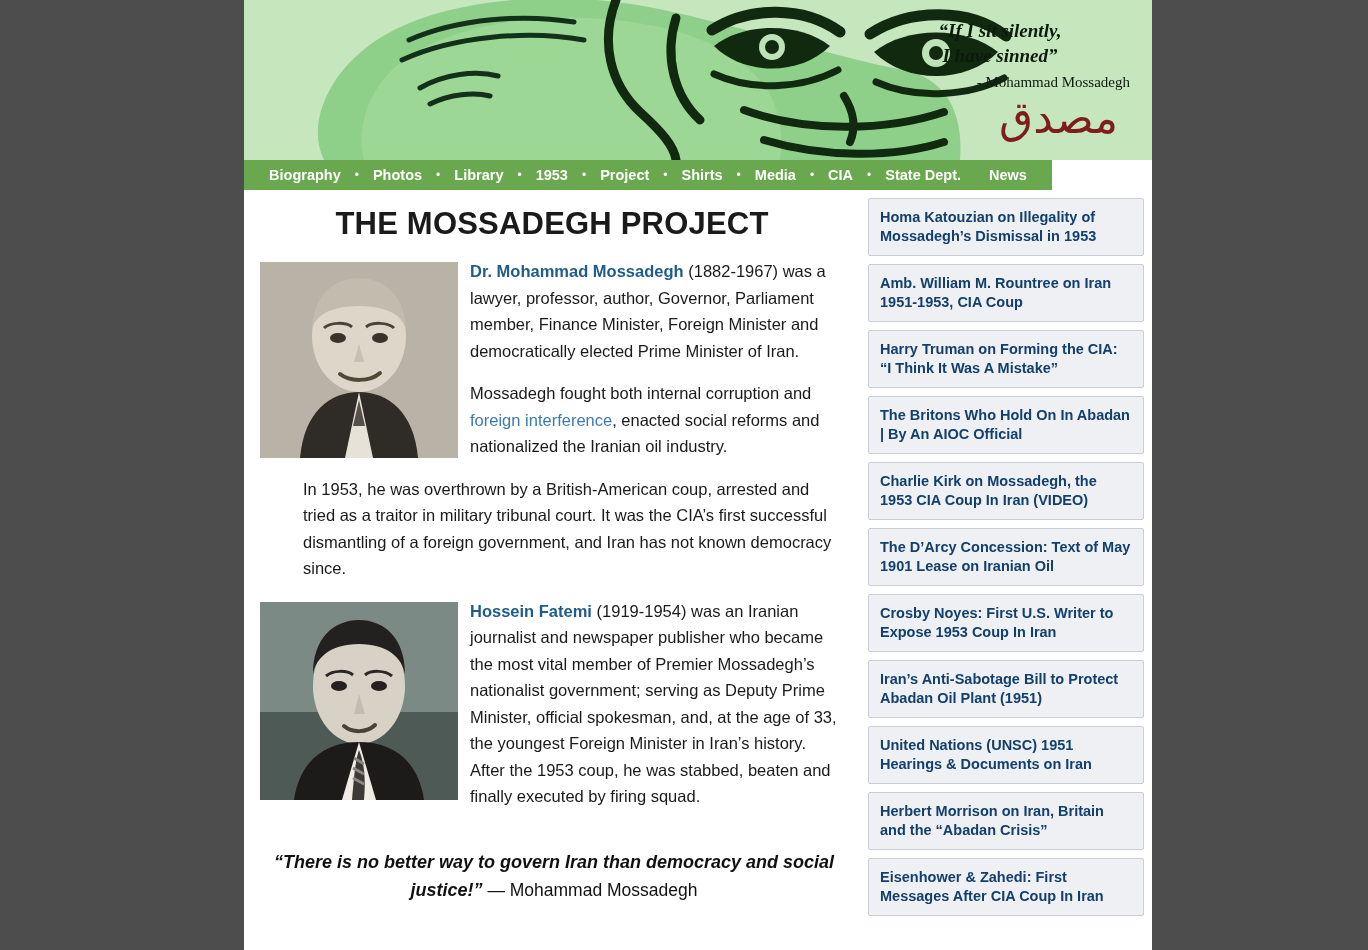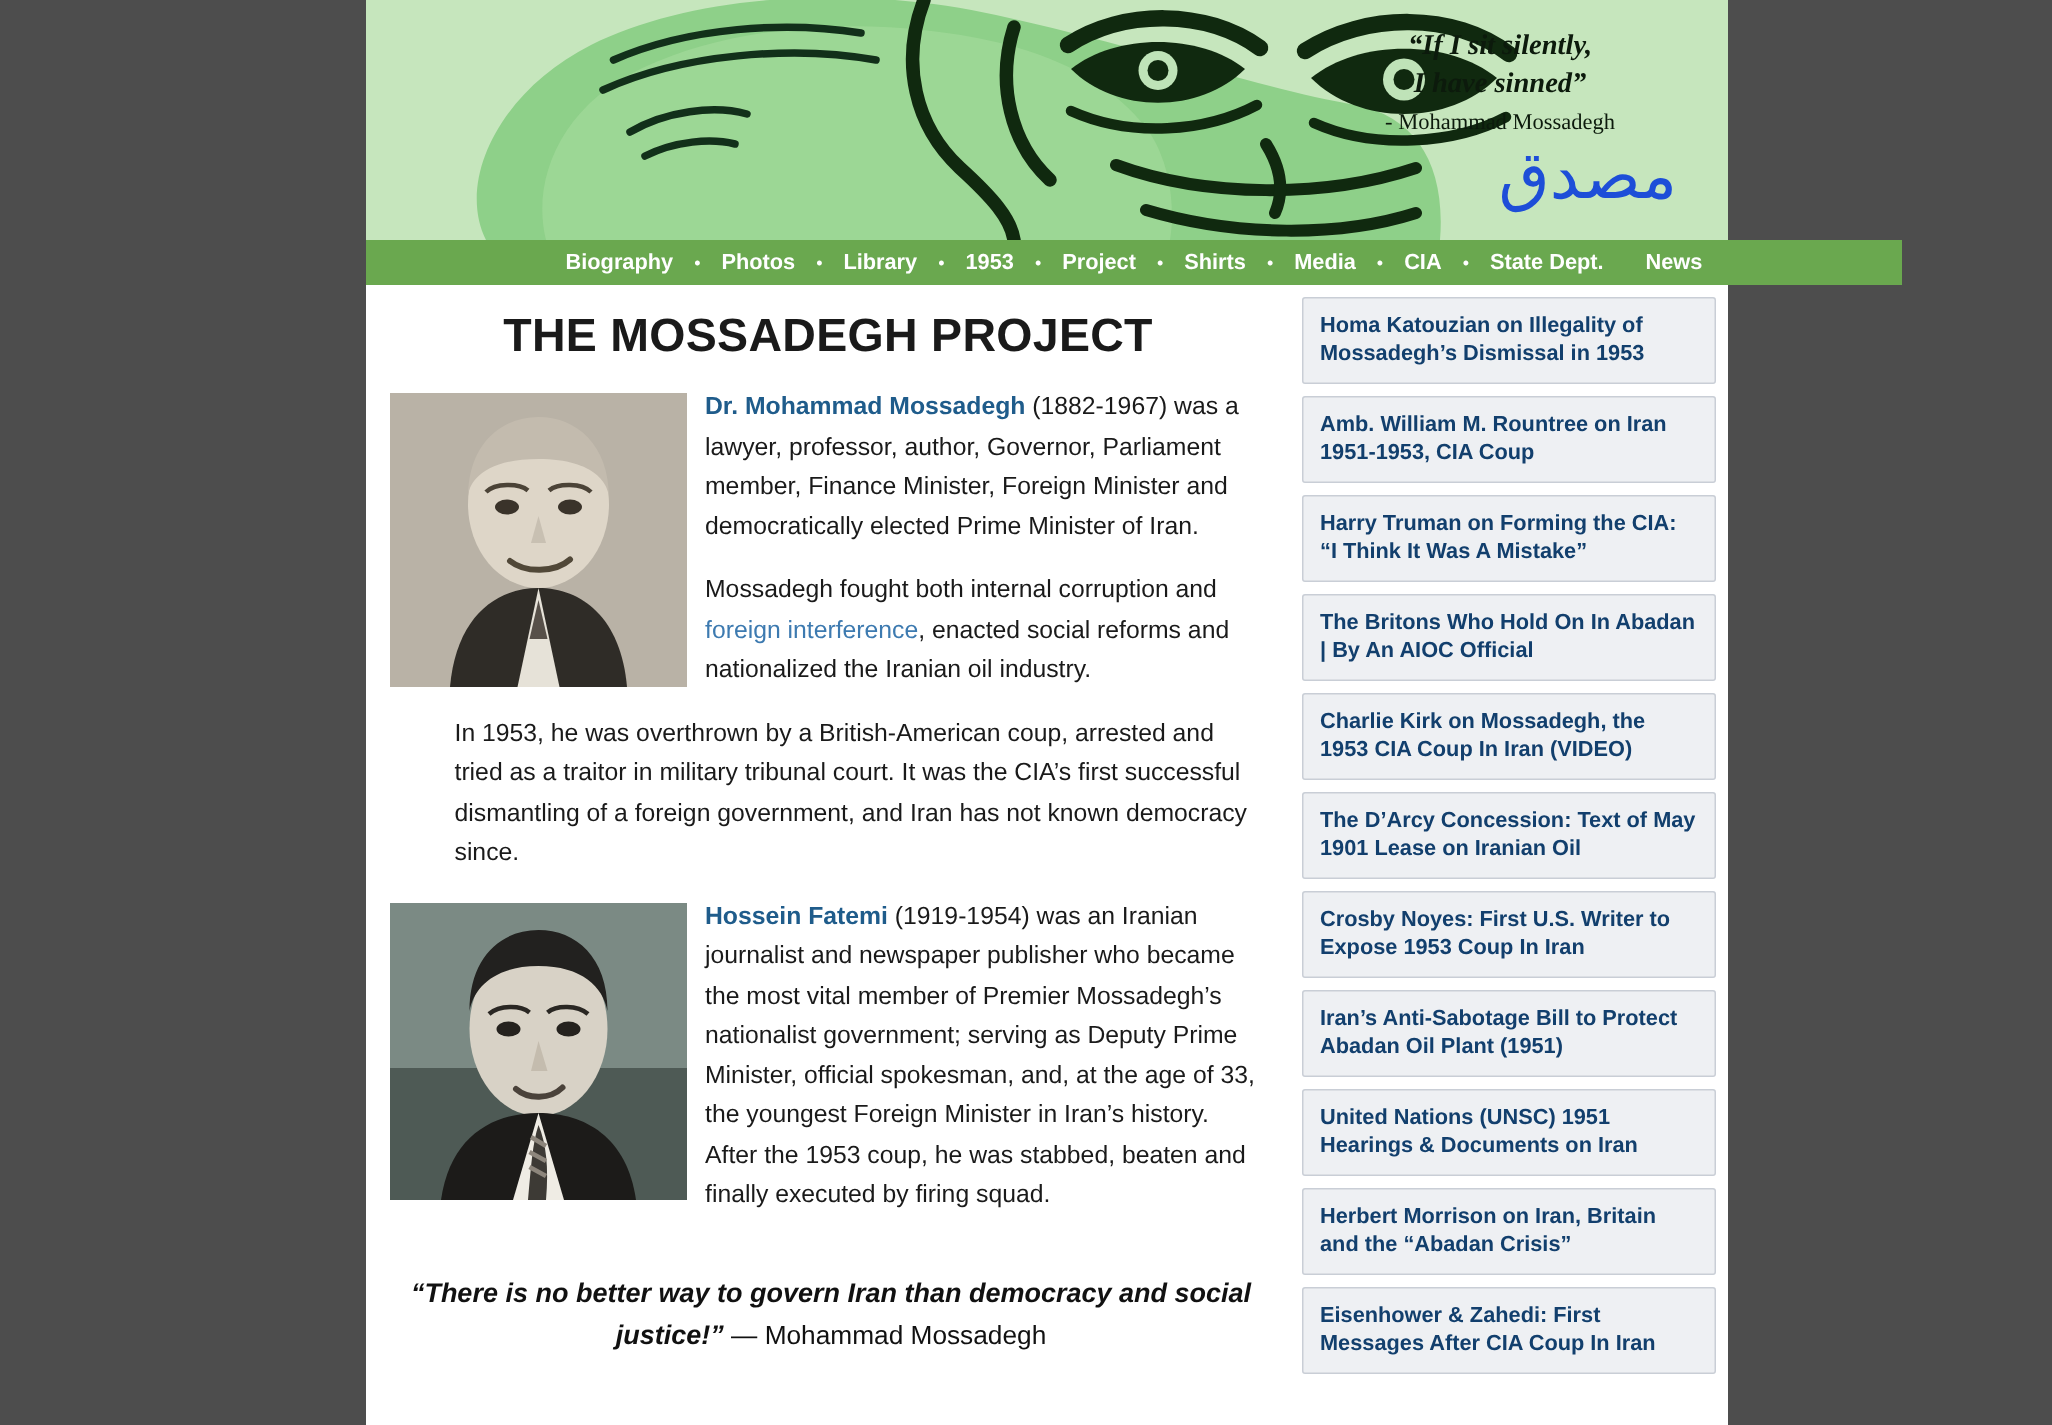--- a/index.html
+++ b/index.html
@@ -54,34 +54,35 @@
     font-style: italic;
     font-weight: bold;
     font-size: 19px;
     line-height: 25px;
     color: #0c1a0c;
   }
   .quote-attr {
     font-size: 15px;
     margin-top: 6px;
     color: #0c1a0c;
+    text-align: right;
   }
   .signature {
     position: absolute;
     right: 34px;
     top: 96px;
     font-size: 44px;
-    color: #1d4ed8;
+    color: #7f1d1d;
     font-family: "DejaVu Sans", sans-serif;
     direction: rtl;
     line-height: 1;
   }
   
   .nav {
-    width: 1024px;
+    width: 808px;
     height: 30px;
     background: #6aa84f;
     display: flex;
     align-items: center;
     justify-content: center;
     gap: 0;
   }
   .nav a {
     color: #ffffff;
     text-decoration: none;

